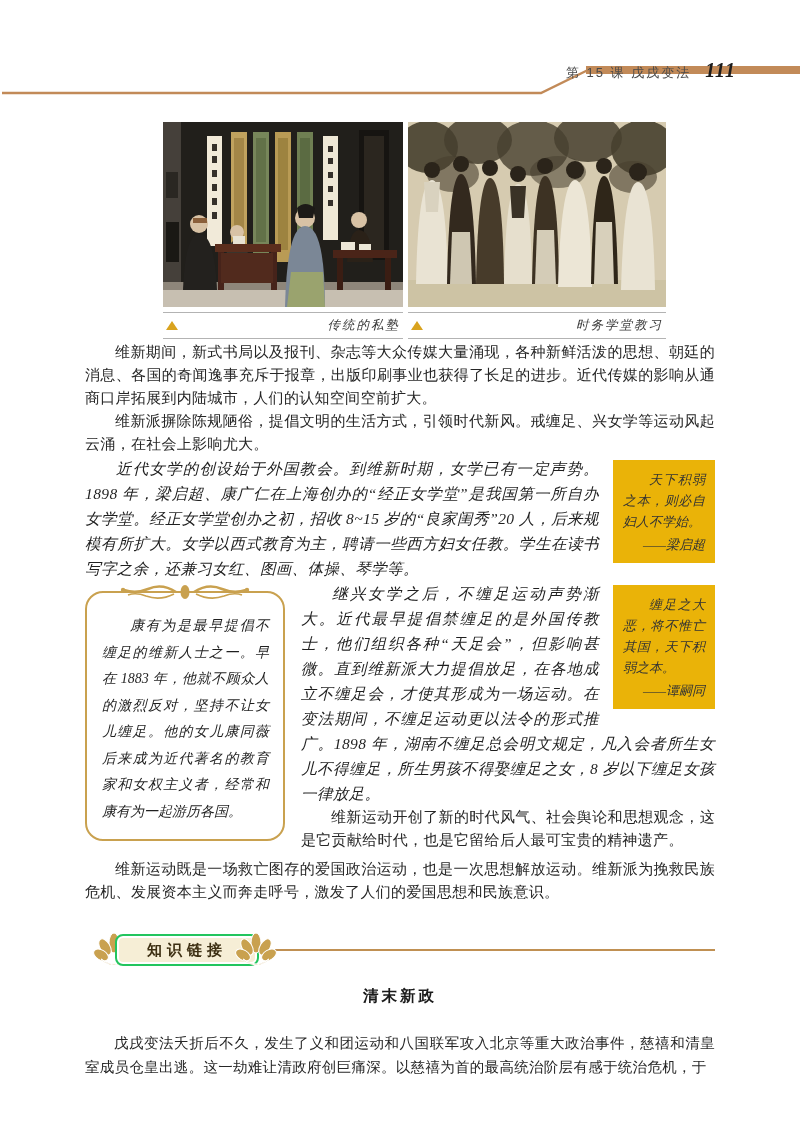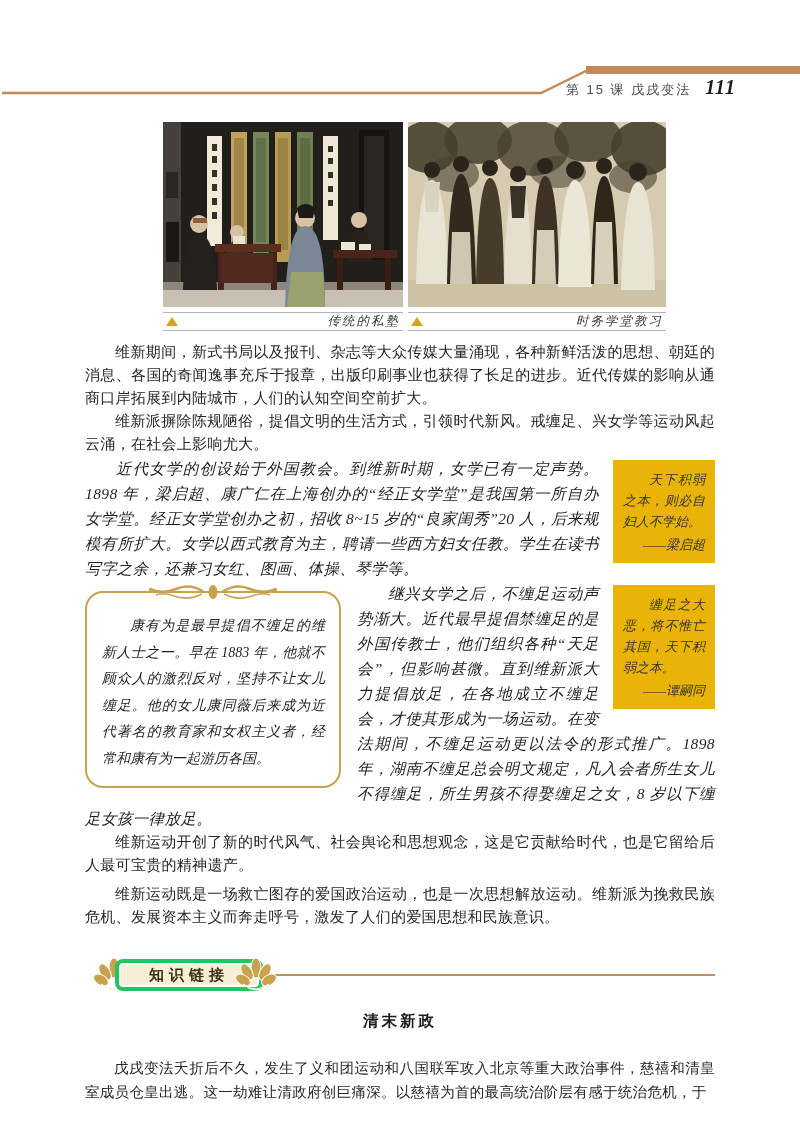--- a/index.html
+++ b/index.html
@@ -7,37 +7,37 @@
   .page {
     position:relative; width:800px; height:1127px; margin:0 auto;
     background:#ffffff; overflow:hidden;
     font-family:"Liberation Serif","DejaVu Serif",serif;
     color:#2b2b2b;
   }
 
   
   .header-rule { position:absolute; top:0; left:0; width:800px; height:110px; }
   .header-meta {
-    position:absolute; top:76px; right:64px;
+    position:absolute; top:59px; right:64px;
     display:flex; align-items:baseline; gap:14px;
     font-family:"Liberation Sans","DejaVu Sans",sans-serif;
   }
   .lesson-label { font-size:13px; color:#4a4a4a; letter-spacing:2px; }
   .page-number {
     font-family:"Liberation Serif",serif; font-style:italic; font-weight:bold;
     font-size:20px; color:#1c1c1c; letter-spacing:1px;
   }
 
   
   .figure { position:absolute; top:122px; }
   .figure.f1 { left:163px; width:240px; }
   .figure.f2 { left:408px; width:258px;text-align:right; }
   .figure .photo { display:block; width:100%; height:185px; }
   .fig-caption {
-    margin-top:5px; height:19px;
+    margin-top:5px; height:27px;
     border-top:1px solid #b3b3b3; border-bottom:1px solid #b3b3b3;
     display:flex; align-items:center; justify-content:space-between;
     padding:0 3px;
   }
   .tri {
     width:0; height:0; border-left:6px solid transparent; border-right:6px solid transparent;
     border-bottom:9px solid #d9a31f; display:inline-block;
   }
   .cap-text { font-size:12.5px; font-style:italic; color:#3a3a3a; letter-spacing:2px; }
 
@@ -54,34 +54,34 @@
   .quote-box {
     float:right; width:102px; background:#eab308; color:#333;
     padding:9px 10px 8px 10px; margin:4px 0 12px 14px;
     font-style:italic; font-size:13px; line-height:21px; text-align:justify;
   }
   .quote-box .q-text { text-indent:2em; display:block; }
   .quote-box .q-author { display:block; text-align:right; margin-top:2px; white-space:nowrap; }
 
   
   .callout {
-    float:left; width:256px; margin:10px 16px 10px 0; position:relative;
+    float:left; width:200px; margin:10px 16px 10px 0; position:relative;
     border:2px solid #c9a14f; border-radius:18px; background:#fff;
     padding:20px 14px 14px 15px;
   }
   .callout .ornament { position:absolute; top:-12px; left:50%; transform:translateX(-50%); }
   .callout .c-text { font-style:italic; font-size:14px; line-height:26.5px; text-indent:2em;
                      text-align:justify; color:#1f1f1f; }
 
   
   .kl-banner { position:relative; clear:both; margin-top:26px; height:40px; }
   .kl-line { position:absolute; left:150px; right:0; top:19px; height:2px; background:#c09052; }
   .kl-pill {
     position:absolute; left:30px; top:4px; height:32px; padding:0 30px;
-    background:#f6eed6; border:4px solid #22c55e; border-radius:8px;
+    background:#f6eed6; border:2px solid #22c55e; border-radius:8px;
     display:flex; align-items:center; box-shadow:0 0 0 2px #fff inset;
   }
   .kl-label { font-weight:bold; font-size:15px; color:#3d2f12; letter-spacing:5px;
               font-family:"Liberation Sans","DejaVu Sans",sans-serif; }
   .kl-flower { position:absolute; top:-1px; }
   .kl-flower.left { left:8px; }
   .kl-flower.right { left:150px; }
 
   .section-title { text-align:center; font-weight:bold; font-size:15.5px; color:#1a1a1a;
                    letter-spacing:3px; margin-top:16px; }

